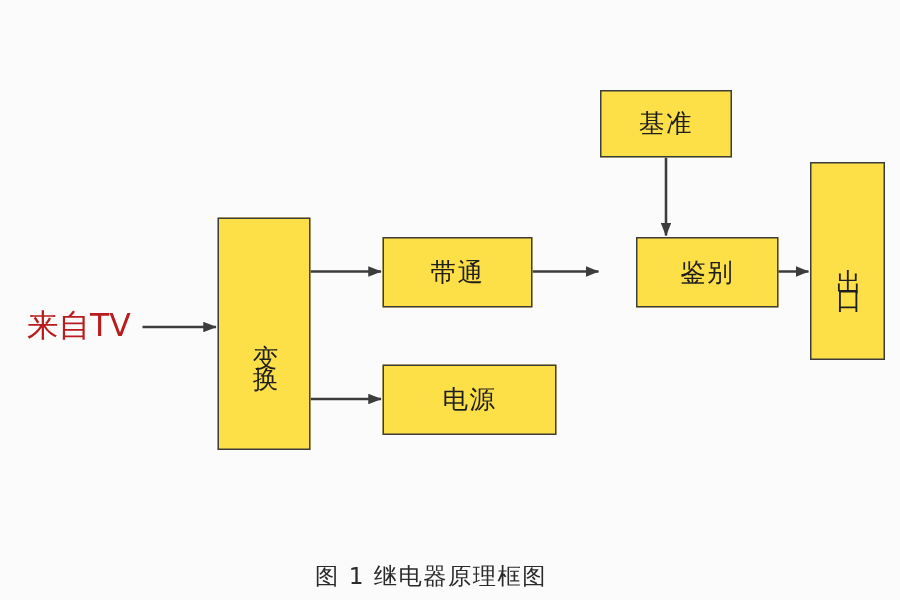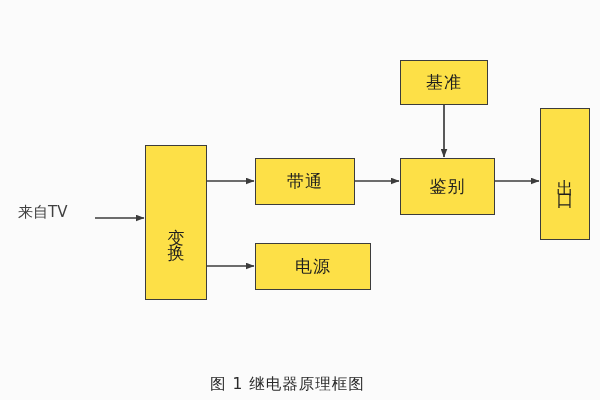--- a/index.html
+++ b/index.html
@@ -39,22 +39,22 @@
     text-orientation: upright;
     letter-spacing: 16px;
     line-height: 1;
   }
   .node.vertical .node-label {
     display: block;
     transform: translateY(8px);
   }
   .io-label {
     position: absolute;
-    color: #404040;
-    font-size: 15px;
+    color: #b91c1c;
+    font-size: 21px;
     white-space: nowrap;
     line-height: 1.9;
   }
   .caption {
     position: absolute;
     color: #2a2a2a;
     font-size: 15.5px;
     white-space: nowrap;
     letter-spacing: 1px;
     margin-top: 44px;
@@ -94,21 +94,21 @@
   </div>
 
   <div class="node" style="left:255px; top:243px; width:116px; height:47px;">
     <span>电源</span>
   </div>
 
   <div class="node" style="left:400px; top:60px; width:88px; height:45px;">
     <span>基准</span>
   </div>
 
-  <div class="node" style="left:400px; top:158px; width:95px; height:57px;">
+  <div class="node" style="left:424px; top:158px; width:95px; height:47px;">
     <span>鉴别</span>
   </div>
 
   <div class="node vertical" style="left:540px; top:108px; width:50px; height:132px;">
     <span class="node-label">出口</span>
   </div>
 
   <div class="caption" style="left:210px; top:330px;">图 1 继电器原理框图</div>
 
 </div>

